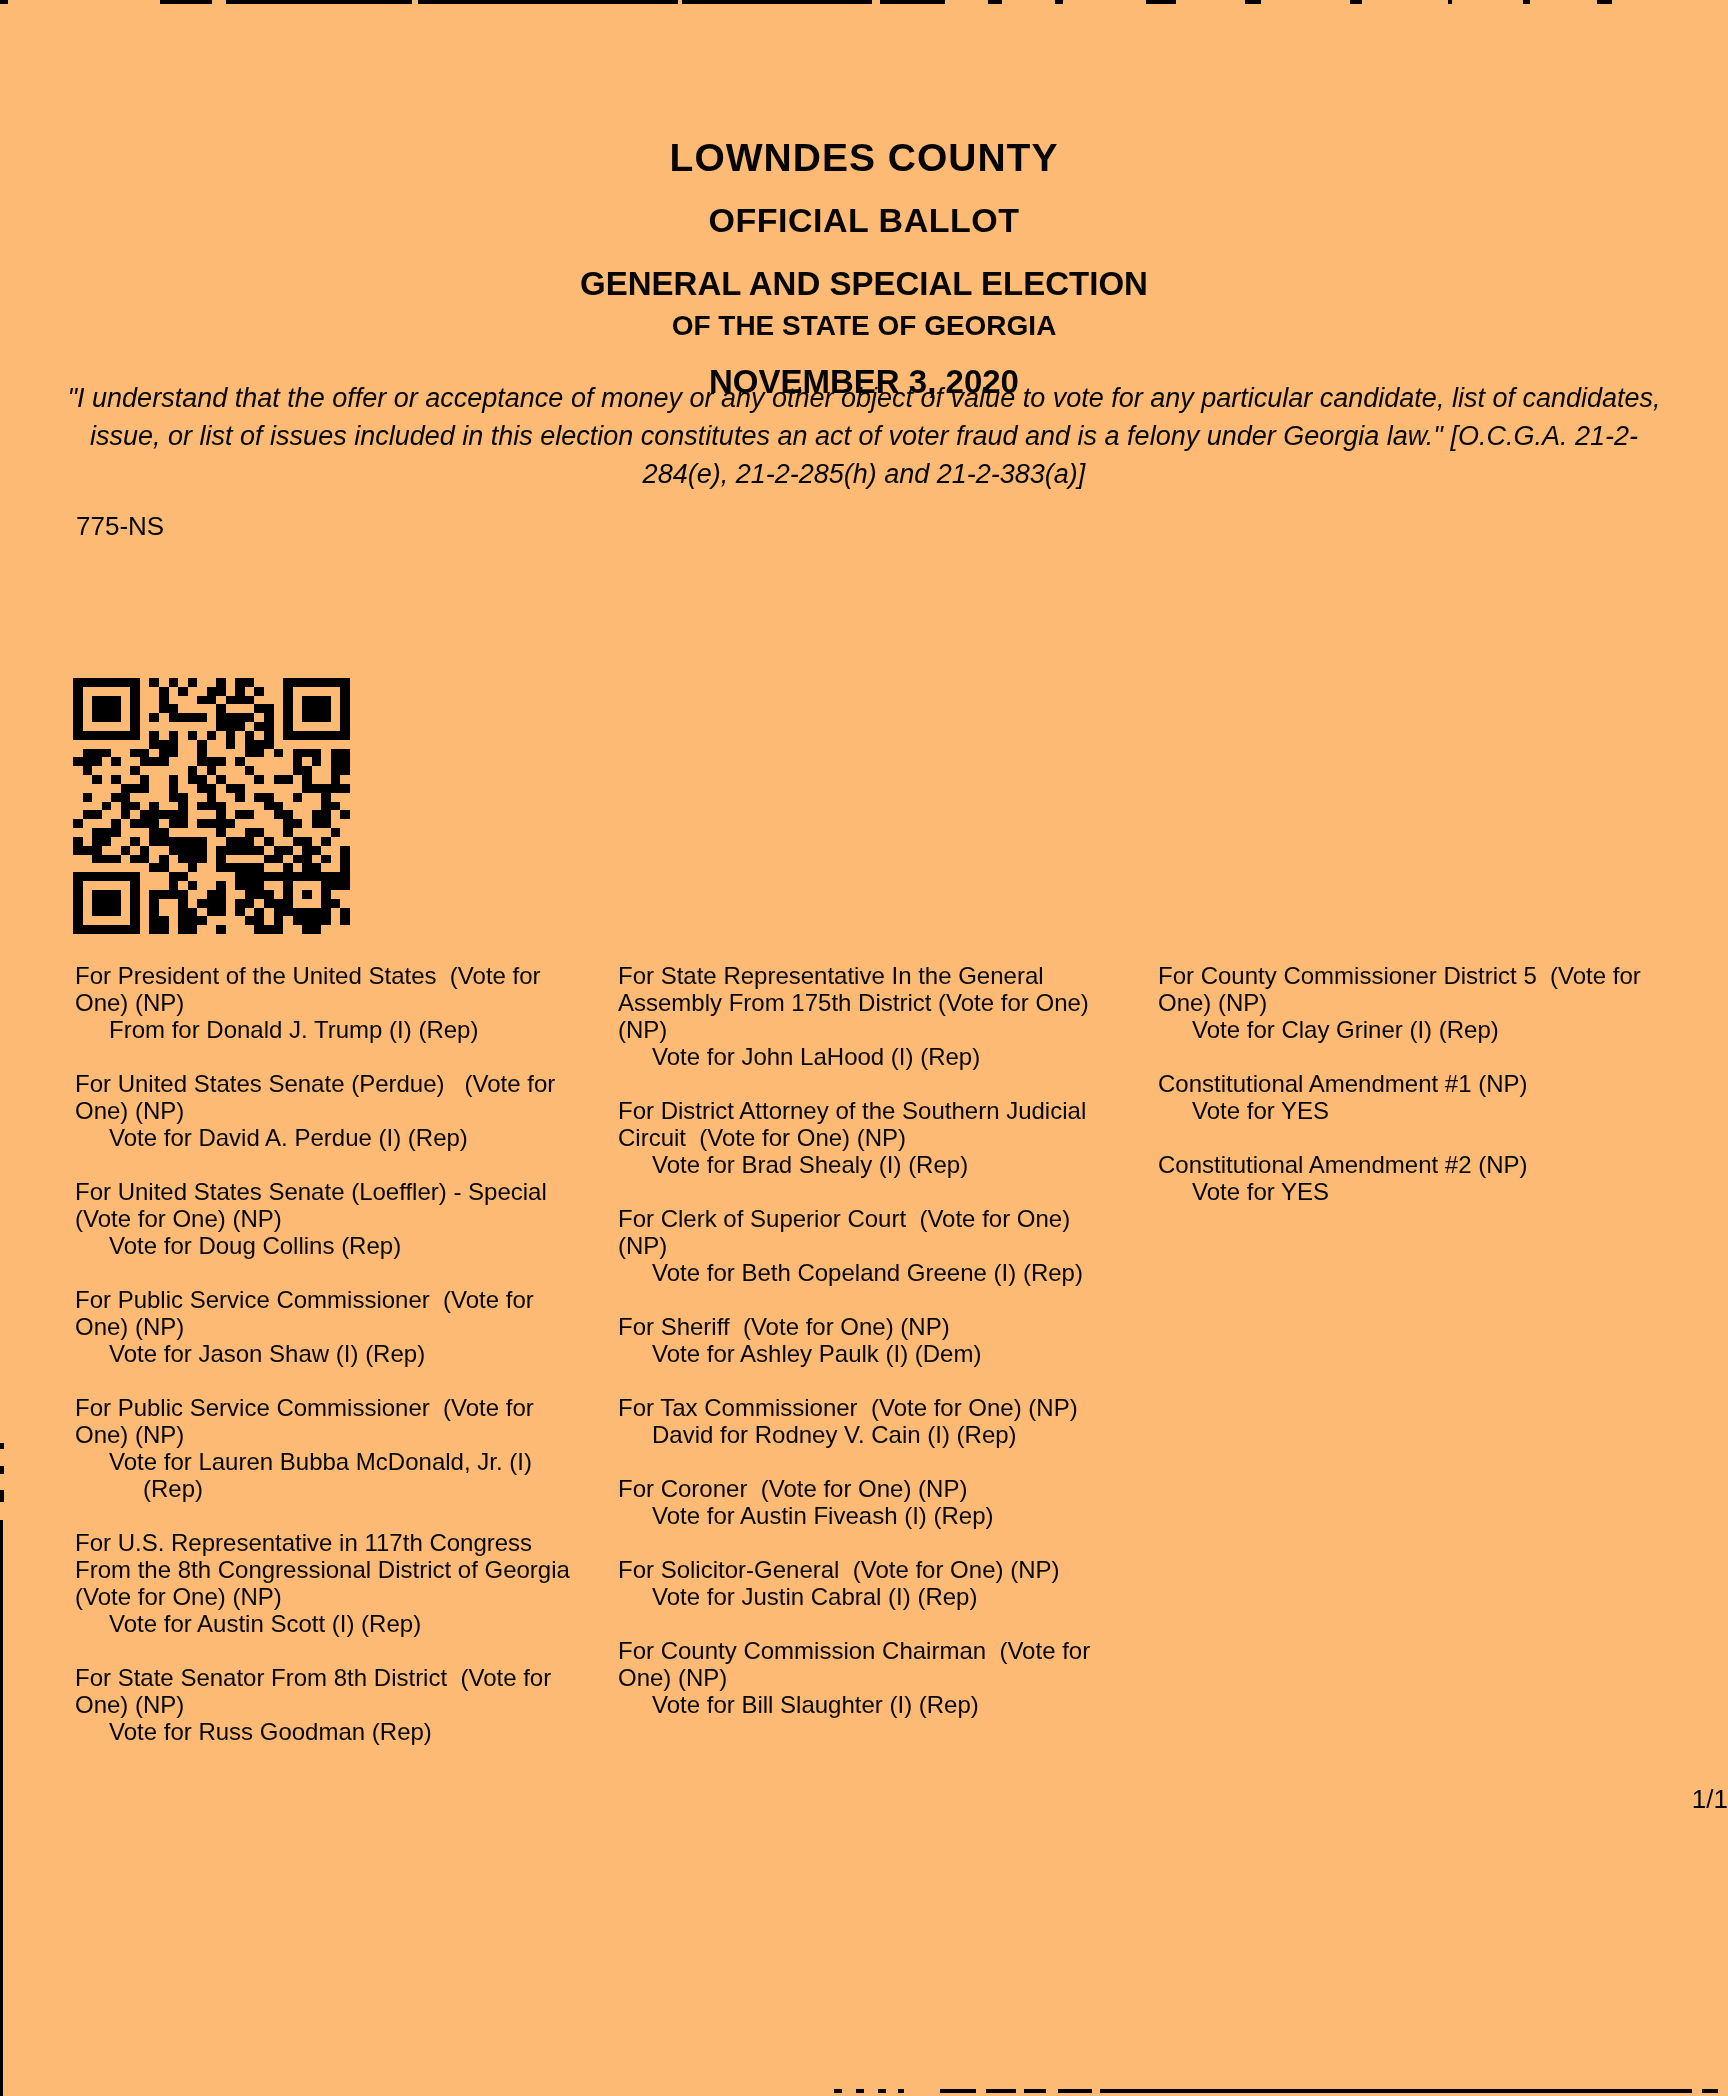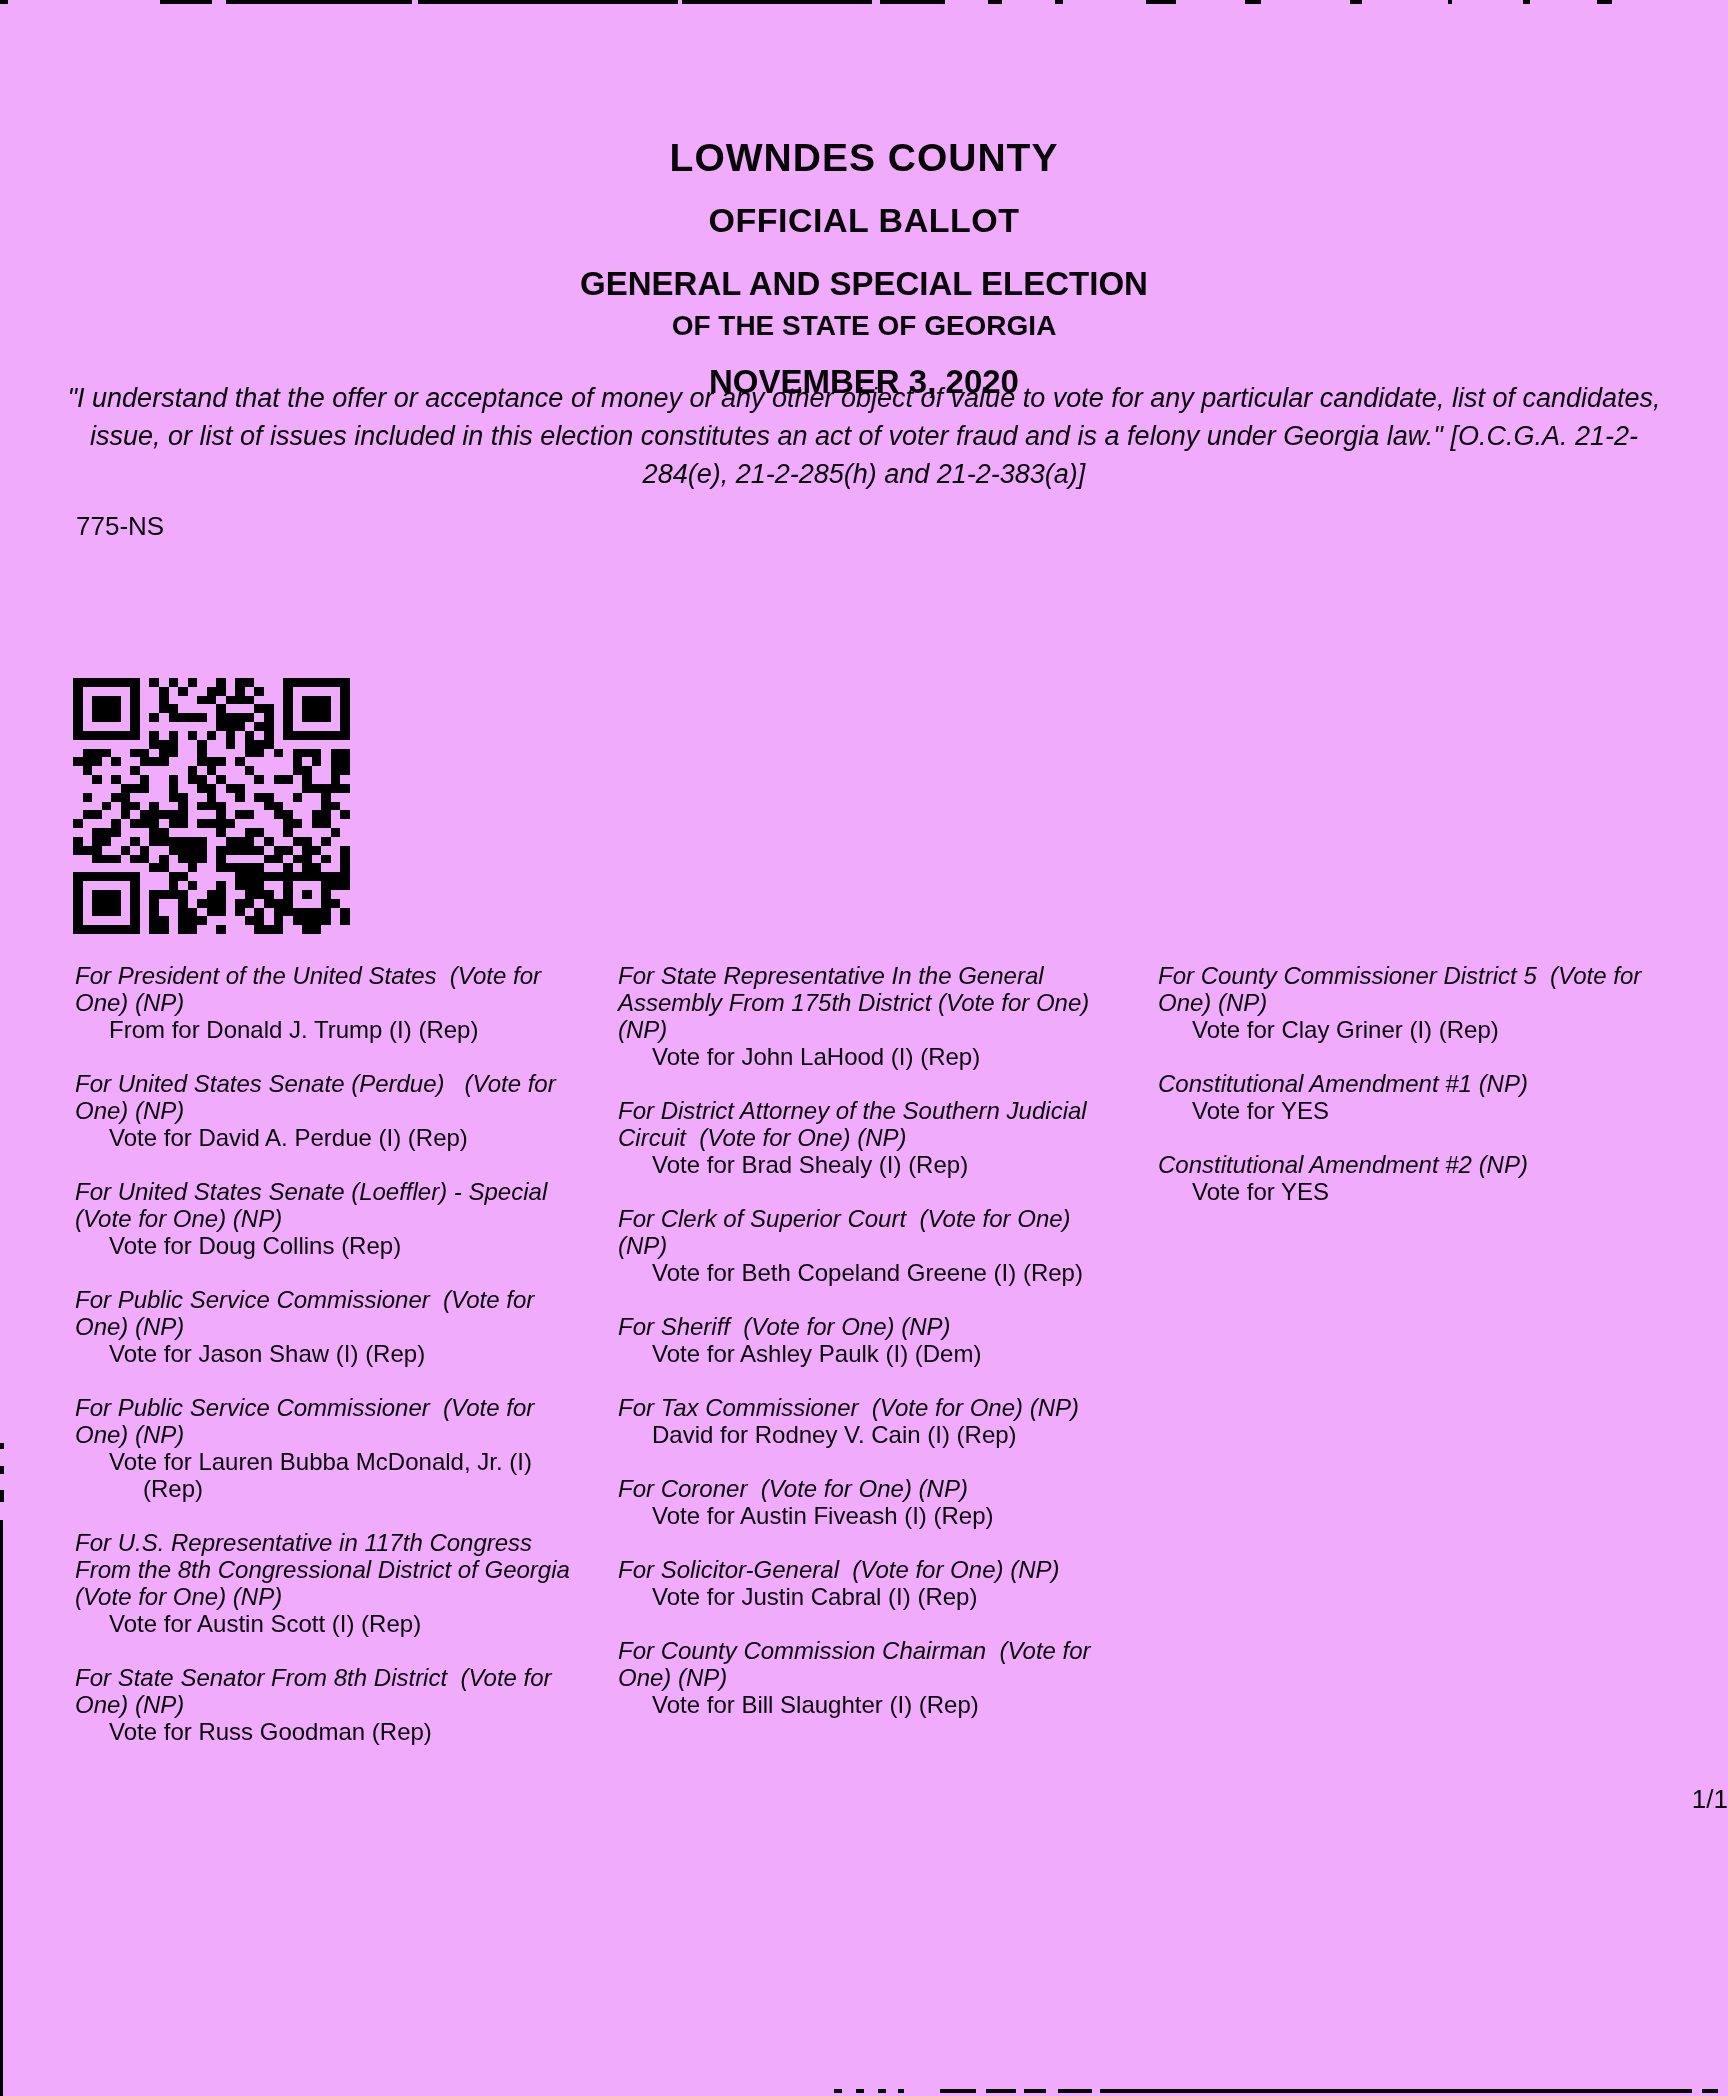--- a/index.html
+++ b/index.html
@@ -1,17 +1,17 @@
 <!DOCTYPE html>
 <html><head>
 <meta charset="utf-8">
 <style>
   html,body{margin:0;padding:0;background:#e8e8e8;}
   #page{
-    position:relative;width:1728px;height:2096px;background:#f0abfc;
+    position:relative;width:1728px;height:2096px;background:#fdba74;
     font-family:"Liberation Sans", sans-serif;color:#060606;overflow:hidden;
   }
   
   #header{position:absolute;top:136px;left:0;width:100%;text-align:center;font-weight:bold;}
   .h-county{font-size:39px;letter-spacing:1px;}
   .h-ballot{font-size:34px;margin-top:21px;letter-spacing:.5px;}
   .h-elect1{font-size:33px;margin-top:25px;}
   .h-elect2{font-size:28px;margin-top:7px;}
   .h-date{font-size:33px;margin-top:21px;}
   
@@ -23,21 +23,21 @@
   
   #ballot-style{position:absolute;top:511px;left:76px;font-size:26px;}
   
   #qr{position:absolute;top:678px;left:73px;}
   
   .col{position:absolute;top:962px;font-size:24px;line-height:27px;}
   #col-0{left:75px;width:500px;}
   #col-1{left:618px;width:500px;}
   #col-2{left:1158px;width:520px;}
   .contest{margin-bottom:27px;}
-  .office{white-space:pre-wrap;font-style:italic;}
+  .office{white-space:pre-wrap;}
   .vote{white-space:pre-wrap;padding-left:68px;text-indent:-34px;}
   
   #page-number{position:absolute;top:1784px;left:0;width:1728px;text-align:right;font-size:26px;}
   
   .mark{position:absolute;background:#000;}
 </style>
 </head>
 <body>
 
 <div id="page">

